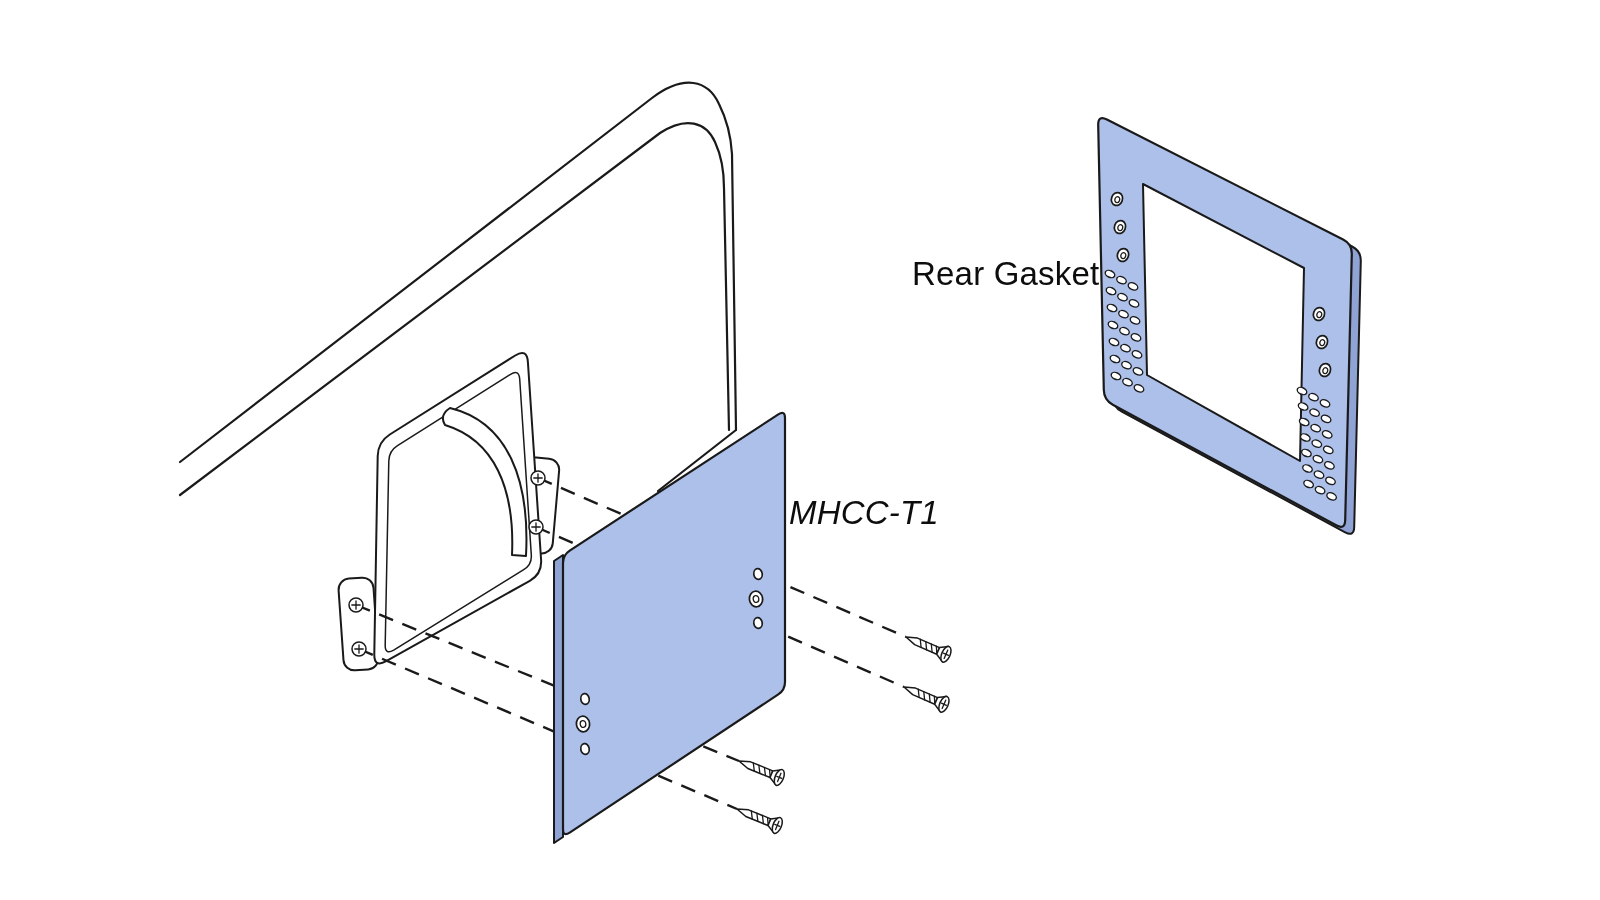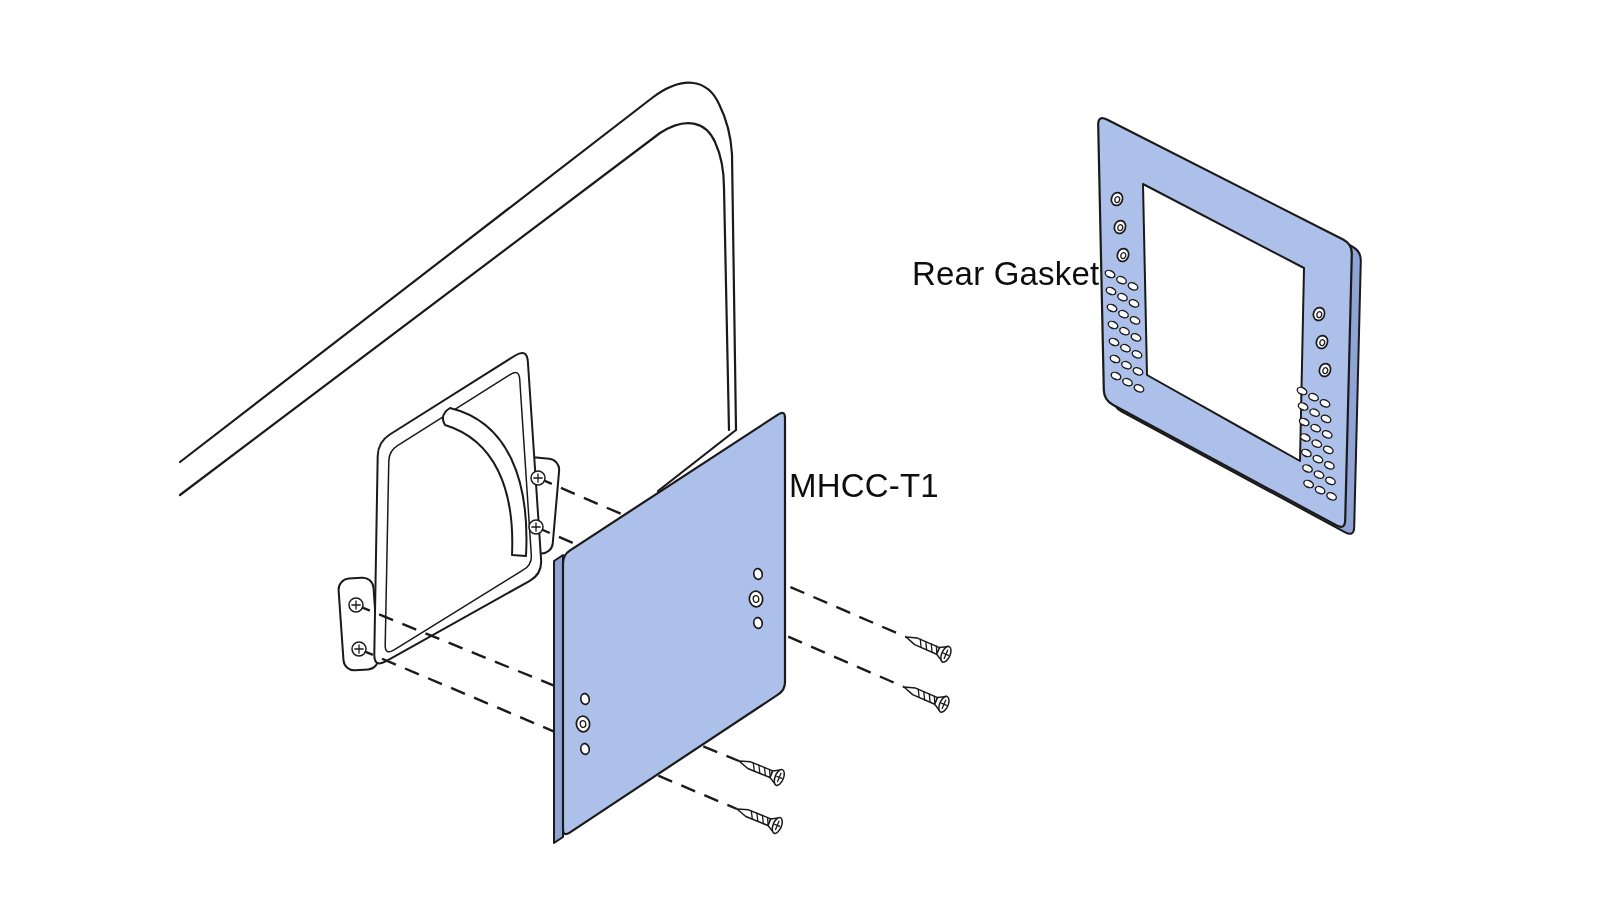--- a/index.html
+++ b/index.html
@@ -13,21 +13,21 @@
   }
   svg{position:absolute;left:0;top:0;}
   .label{
     position:absolute;
     font-size:33px;
     color:#0d0d0d;
     letter-spacing:.2px;
     white-space:nowrap;
   }
   .label-gasket{left:912px;top:213px;}
-  .label-plate{left:789px;top:425px;}
+  .label-plate{left:789px;top:452px;font-style:italic;}
 
   
   .line2{fill:none;stroke:#1a1a1a;stroke-width:2.2;stroke-linecap:round;stroke-linejoin:round;}
   .line15{fill:none;stroke:#1a1a1a;stroke-width:1.5;stroke-linecap:round;stroke-linejoin:round;}
   .white-part{fill:#ffffff;stroke:#1a1a1a;stroke-width:2;stroke-linejoin:round;stroke-linecap:round;}
   .sw15{stroke-width:1.5;}
   .blue-part{fill:var(--part-fill,#adc0ea);stroke:#1a1a1a;stroke-width:2.2;stroke-linejoin:round;}
   .blue-edge{fill:var(--part-edge,#8fa3d4);stroke:#1a1a1a;stroke-width:2;stroke-linejoin:round;}
   .thin{stroke:#1a1a1a;stroke-width:1.3;fill:none;stroke-linecap:round;}
   .dash{stroke:#1a1a1a;stroke-width:2.4;stroke-dasharray:15 10;fill:none;stroke-linecap:butt;}

